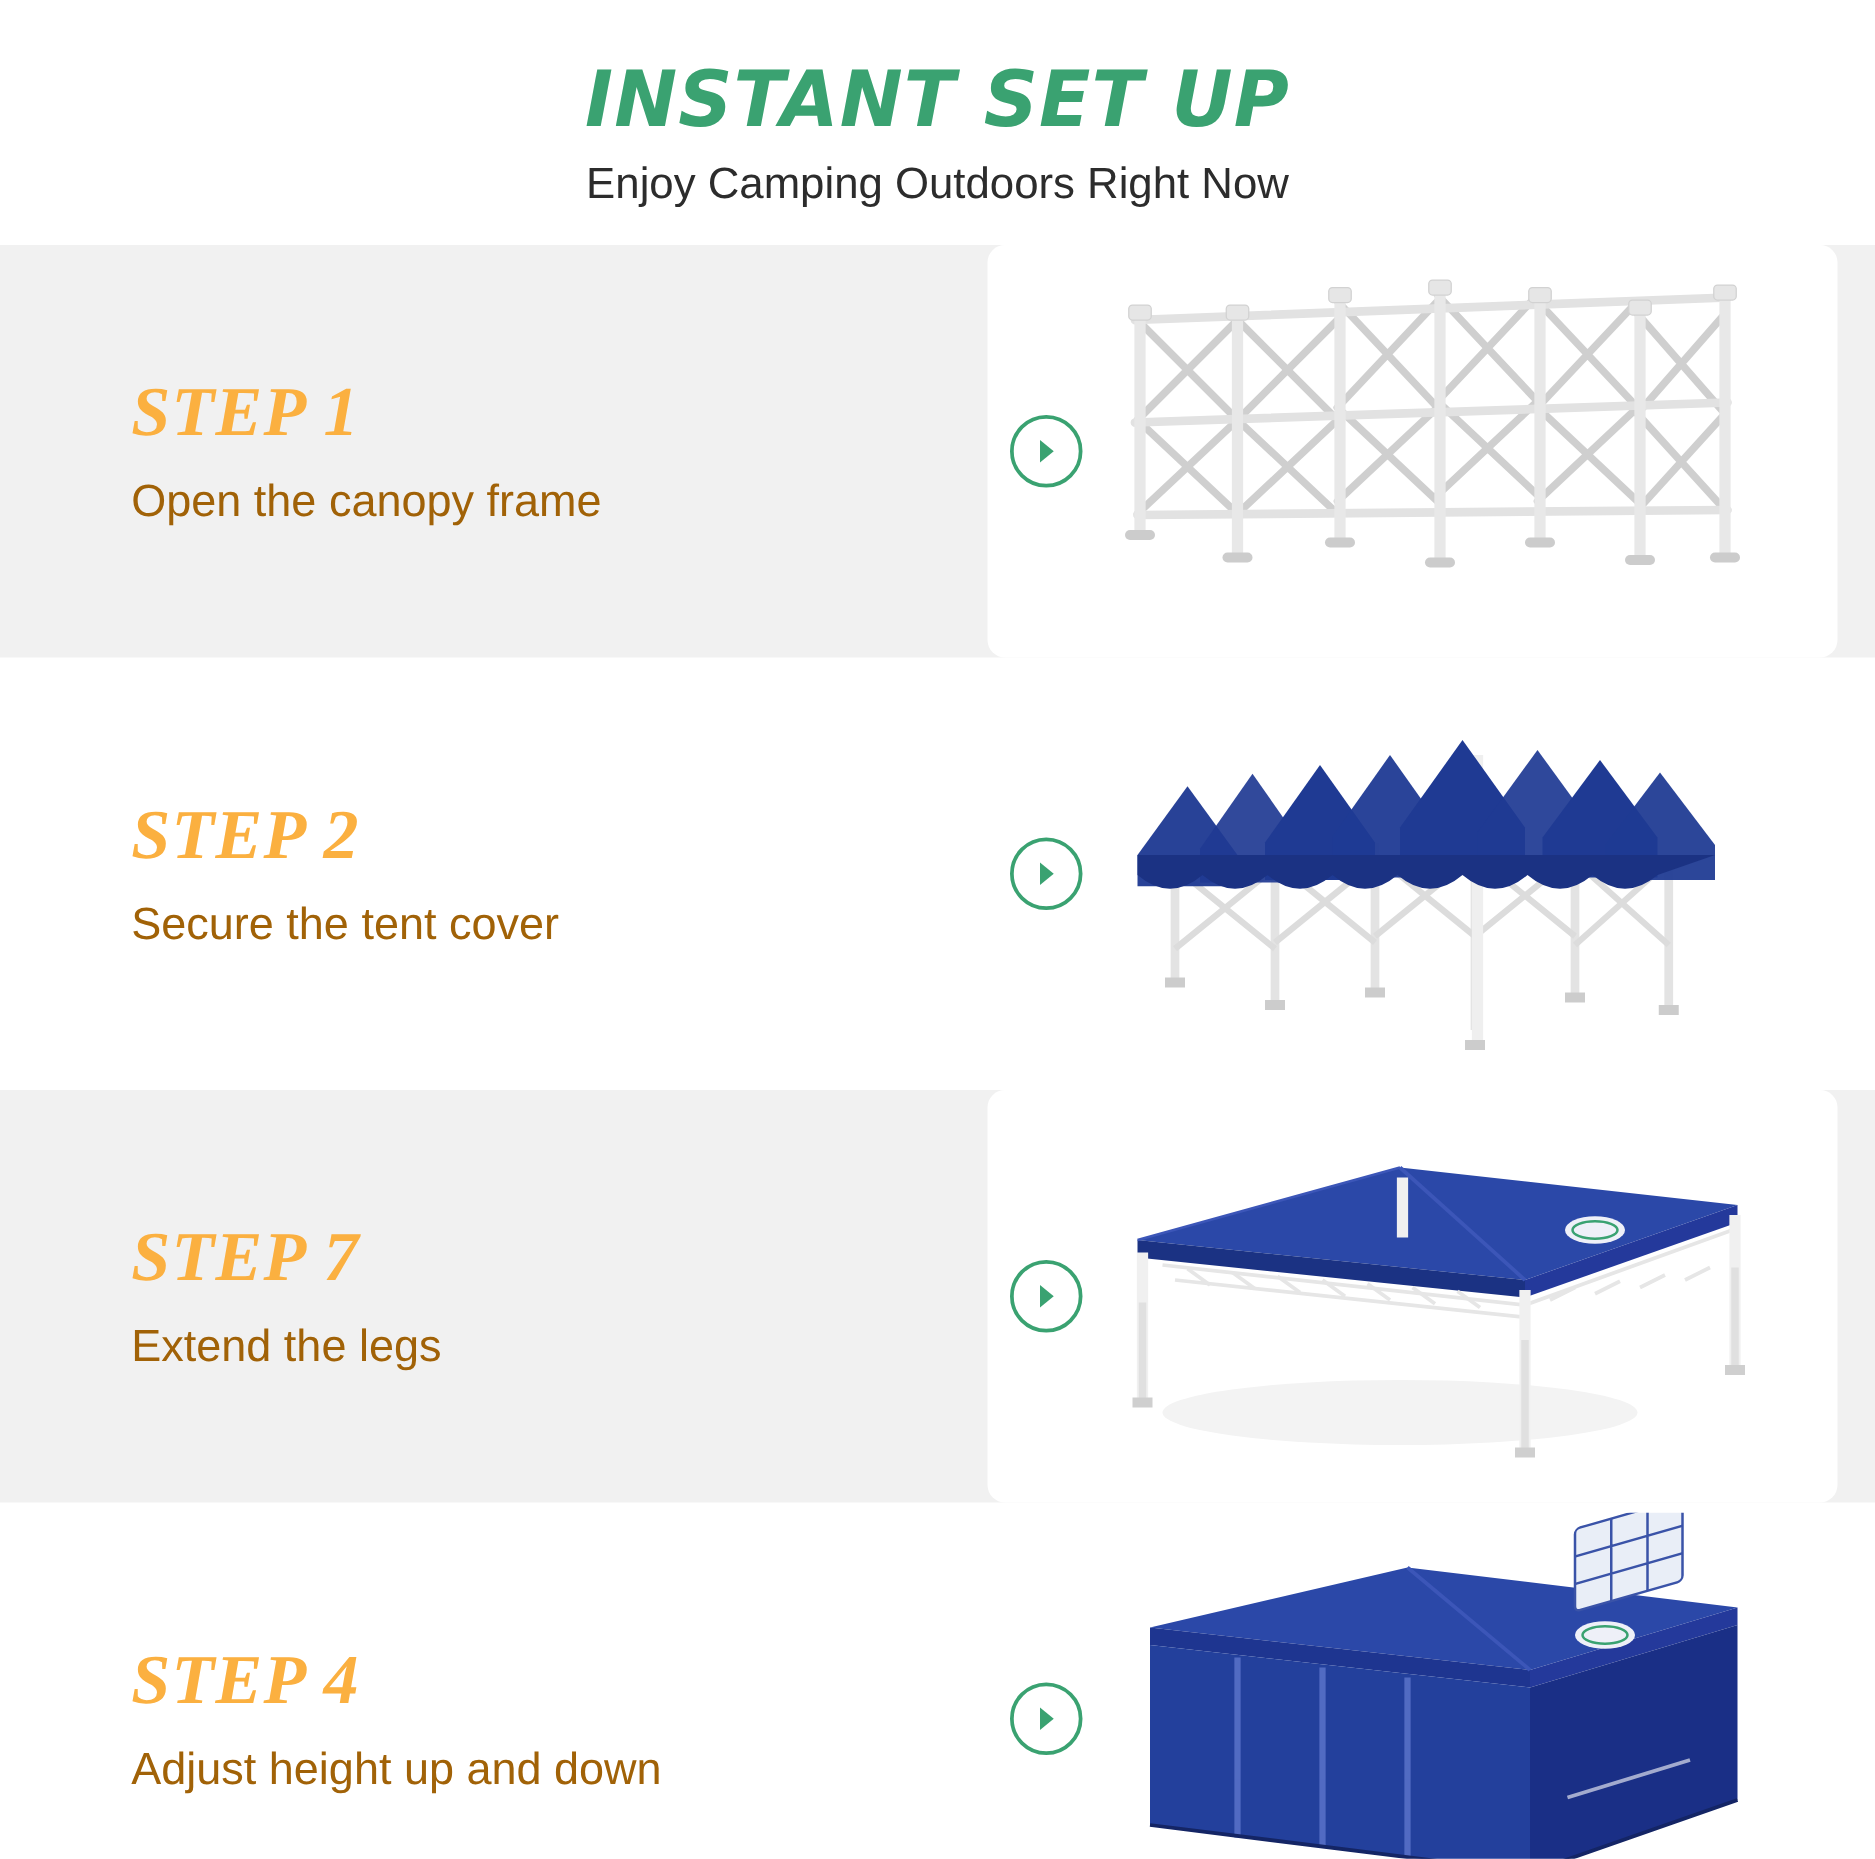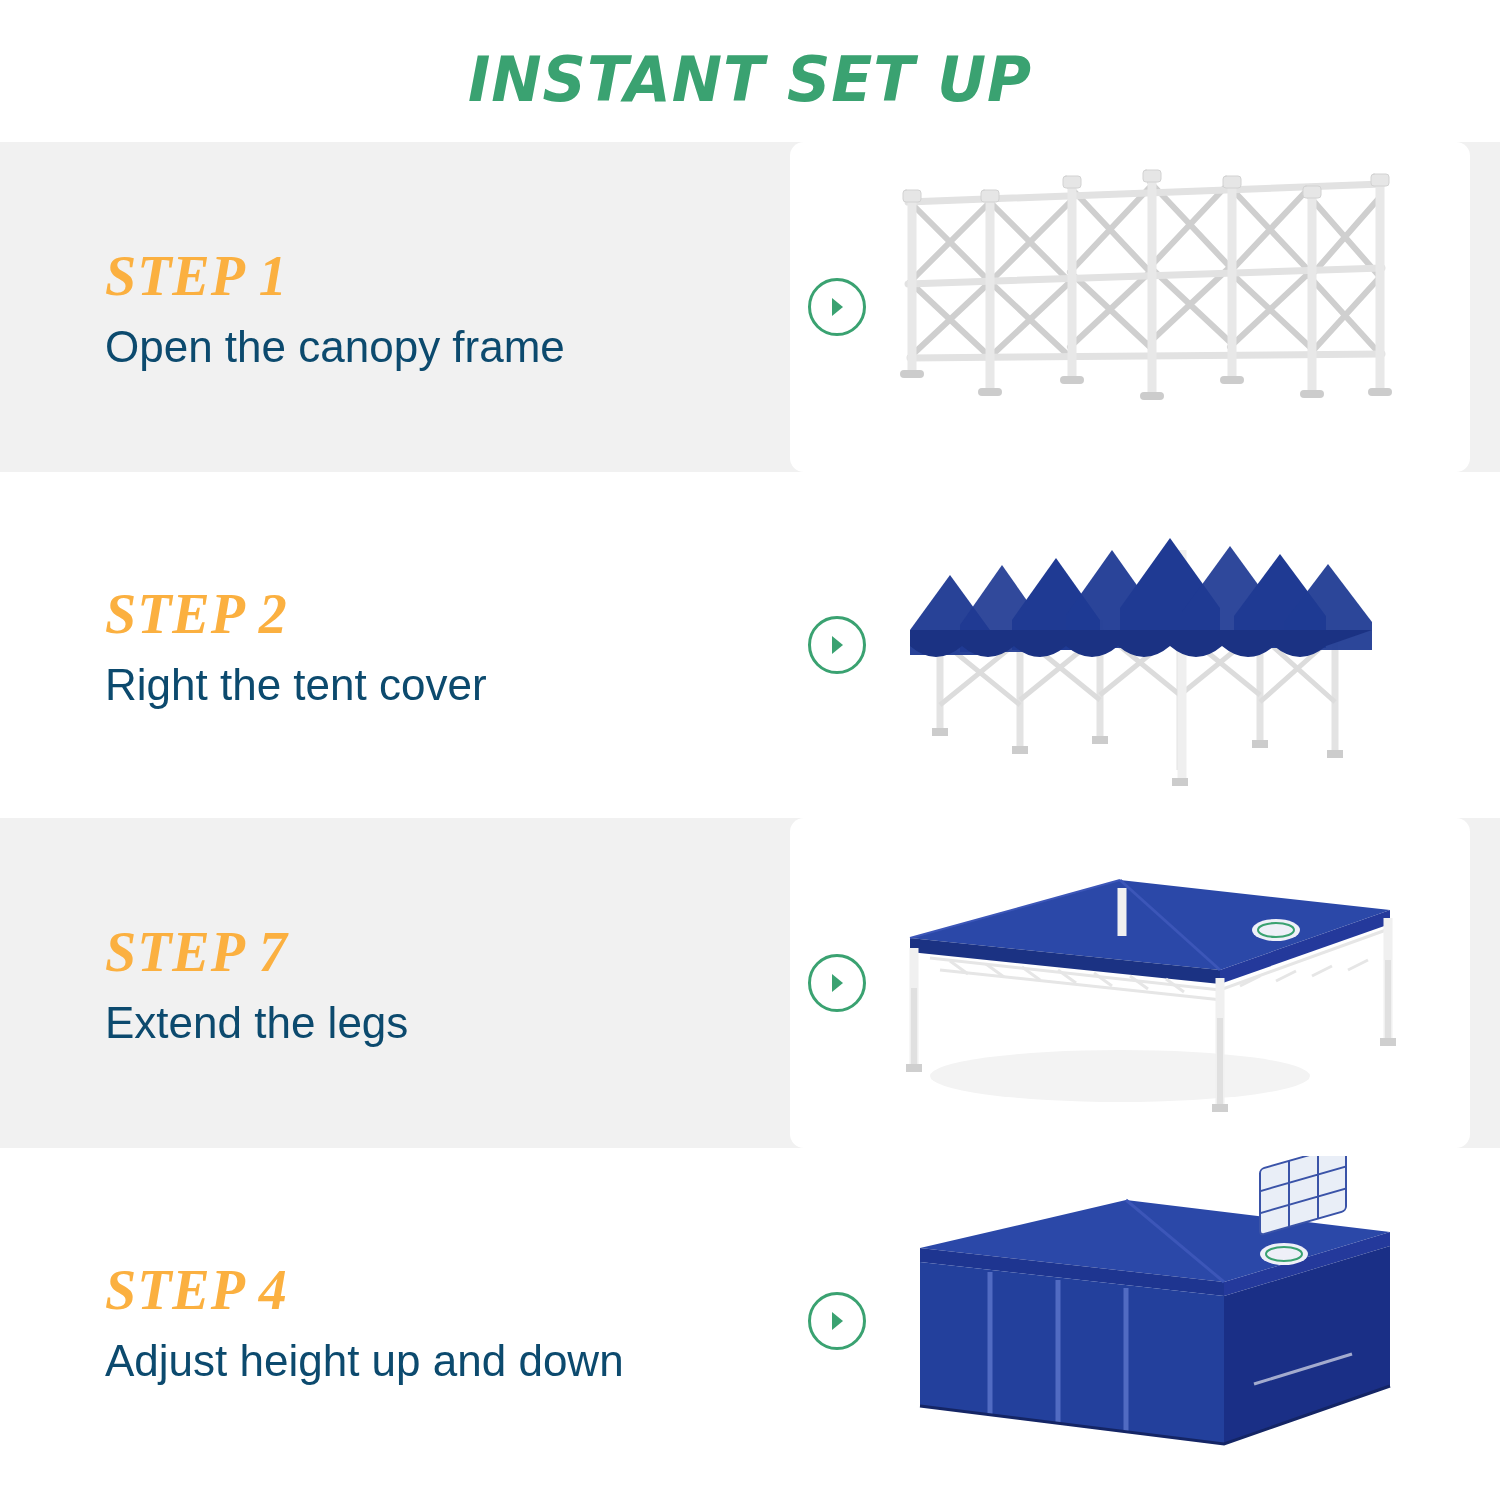--- a/index.html
+++ b/index.html
@@ -73,23 +73,23 @@
     font-size: 56px;
     line-height: 62px;
     font-weight: bold;
     font-style: italic;
     color: #fbb040;
     font-family: Liberation Serif, serif;
     letter-spacing: 1px;
   }
   .step-desc {
     margin-top: 18px;
-    font-size: 44px;
+    font-size: 36px;
     line-height: 44px;
-    color: #0c4a6e;
+    color: #a16207;
   }
   .arrow {
     position: absolute;
     left: 808px;
     top: 50%;
     margin-top: -29px;
     width: 58px;
     height: 58px;
     border-radius: 50%;
     border: 3px solid #3aa271;
@@ -117,20 +117,21 @@
   }
   .art svg { display: block; width: 100%; height: 100%; }
 </style>
 </head>
 <body>
 
 <div class="page">
 
   <div class="header">
     <div class="title">INSTANT SET UP</div>
+    <div class="subtitle">Enjoy Camping Outdoors Right Now</div>
   </div>
 
   <div class="steps">
 
     <div class="step-row">
       <div class="step-text">
         <div class="step-label">STEP 1</div>
         <div class="step-desc">Open the canopy frame</div>
       </div>
       <div class="image-card">
@@ -198,21 +199,21 @@
       <div class="arrow">
         <svg width="26" height="26" viewBox="0 0 26 26">
             <path d="M8 4 L19 13 L8 22 Z" fill="#3aa271"></path>
           </svg>
       </div>
     </div>
 
     <div class="step-row alt">
       <div class="step-text">
         <div class="step-label">STEP 2</div>
-        <div class="step-desc">Right the tent cover</div>
+        <div class="step-desc">Secure the tent cover</div>
       </div>
       <div class="image-card">
         <div class="art">
           <svg viewBox="0 0 680 330" preserveAspectRatio="xMidYMid meet" aria-hidden="true">
 
             <g stroke="#e3e3e3" stroke-width="7" fill="none">
               <path d="M150 150 L150 250"></path>
               <path d="M230 150 L230 268"></path>
               <path d="M310 140 L310 258"></path>
               <path d="M390 135 L390 290"></path>

